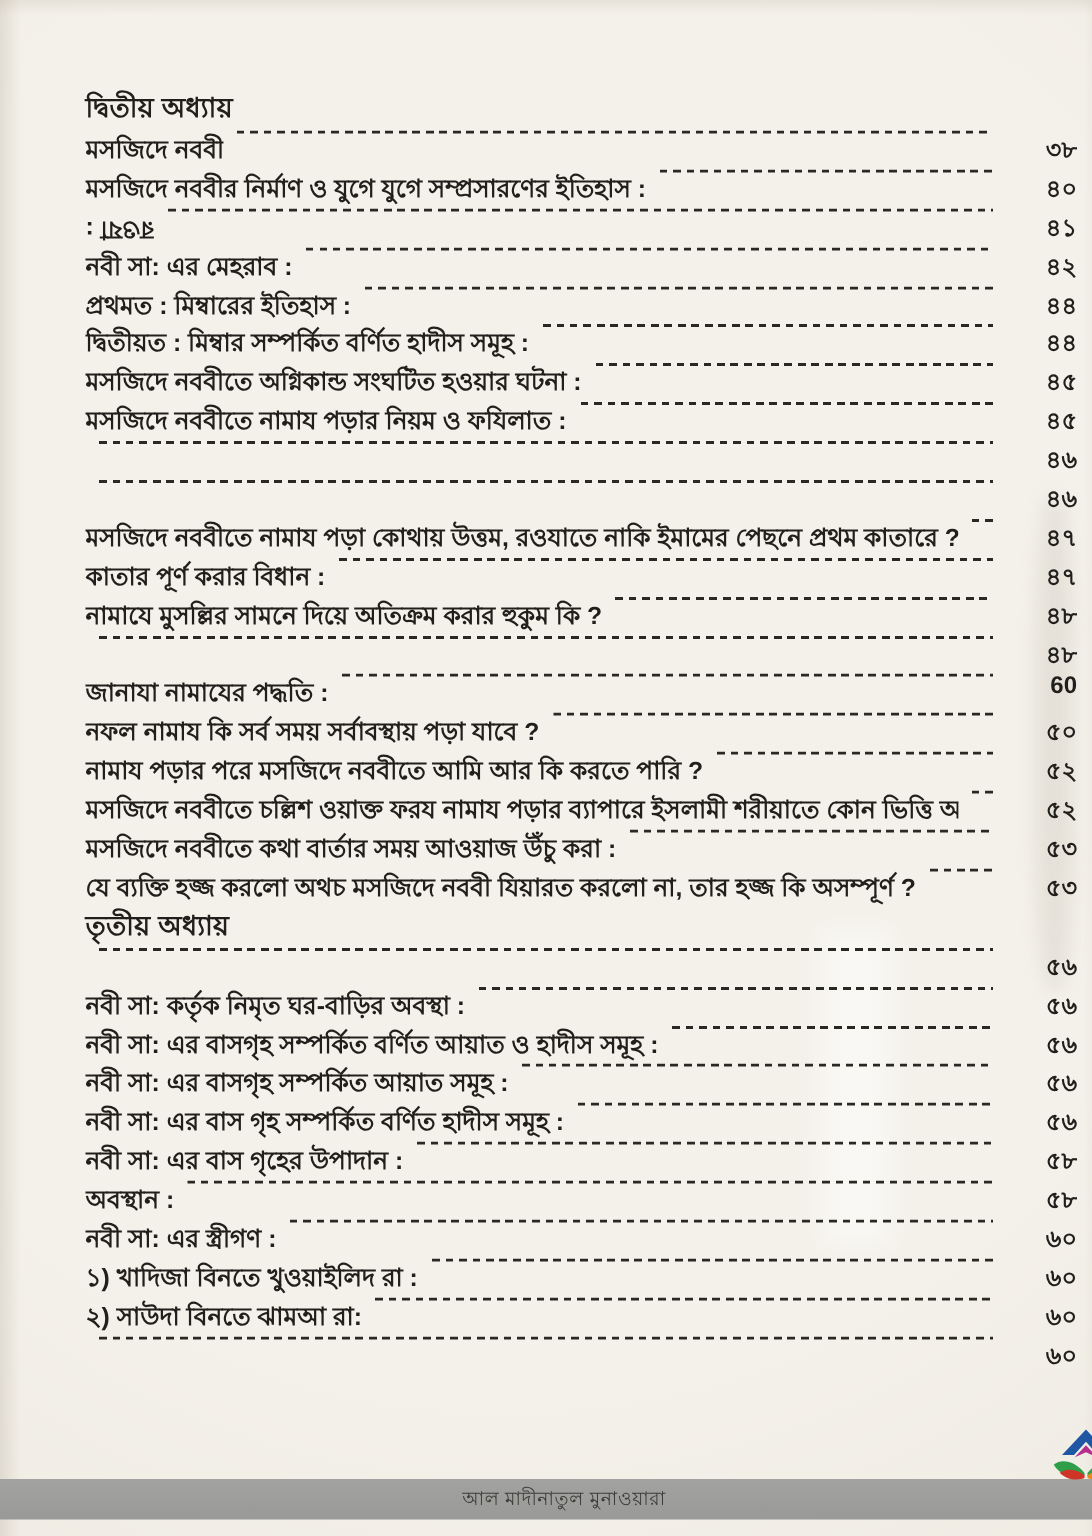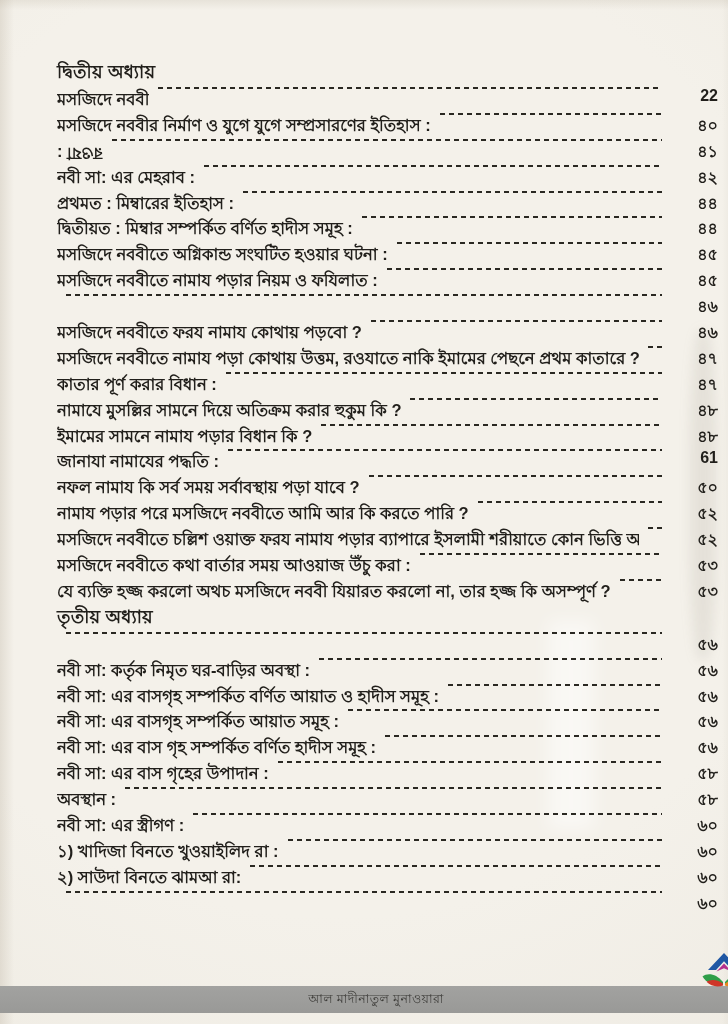--- a/index.html
+++ b/index.html
@@ -52,21 +52,21 @@
 
 <div class="page">
   <div class="smudge"></div>
   <div class="streak"></div>
 
   <main class="toc" id="toc">
       <div class="sec-heading">দ্বিতীয় অধ্যায়</div>
       <div class="row">
     <span class="t">মসজিদে নববী</span>
     <span class="leader"></span>
-    <span class="p">22</span>
+    <span class="p">৩৮</span>
   </div>
       <div class="row">
     <span class="t">মসজিদে নববীর নির্মাণ ও যুগে যুগে সম্প্রসারণের ইতিহাস :</span>
     <span class="leader"></span>
     <span class="p">৪০</span>
   </div>
       <div class="row">
     <span class="t rot">রওযা :</span>
     <span class="leader"></span>
     <span class="p">৪১</span>
@@ -94,48 +94,46 @@
       <div class="row">
     <span class="t">মসজিদে নববীতে নামায পড়ার নিয়ম ও ফযিলাত :</span>
     <span class="leader"></span>
     <span class="p">৪৫</span>
   </div>
       <div class="row">
     <span class="leader"></span>
     <span class="p">৪৬</span>
   </div>
       <div class="row">
-    <span class="t">মসজিদে নববীতে ফরয নামায কোথায় পড়বো ?</span>
     <span class="leader"></span>
     <span class="p">৪৬</span>
   </div>
       <div class="row">
     <span class="t">মসজিদে নববীতে নামায পড়া কোথায় উত্তম, রওযাতে নাকি ইমামের পেছনে প্রথম কাতারে ?</span>
     <span class="leader"></span>
     <span class="p">৪৭</span>
   </div>
       <div class="row">
     <span class="t">কাতার পূর্ণ করার বিধান :</span>
     <span class="leader"></span>
     <span class="p">৪৭</span>
   </div>
       <div class="row">
     <span class="t">নামাযে মুসল্লির সামনে দিয়ে অতিক্রম করার হুকুম কি ?</span>
     <span class="leader"></span>
     <span class="p">৪৮</span>
   </div>
       <div class="row">
-    <span class="t">ইমামের সামনে নামায পড়ার বিধান কি ?</span>
     <span class="leader"></span>
     <span class="p">৪৮</span>
   </div>
       <div class="row">
     <span class="t">জানাযা নামাযের পদ্ধতি :</span>
     <span class="leader"></span>
-    <span class="p">61</span>
+    <span class="p">60</span>
   </div>
       <div class="row">
     <span class="t">নফল নামায কি সর্ব সময় সর্বাবস্থায় পড়া যাবে ?</span>
     <span class="leader"></span>
     <span class="p">৫০</span>
   </div>
       <div class="row">
     <span class="t">নামায পড়ার পরে মসজিদে নববীতে আমি আর কি করতে পারি ?</span>
     <span class="leader"></span>
     <span class="p">৫২</span>

